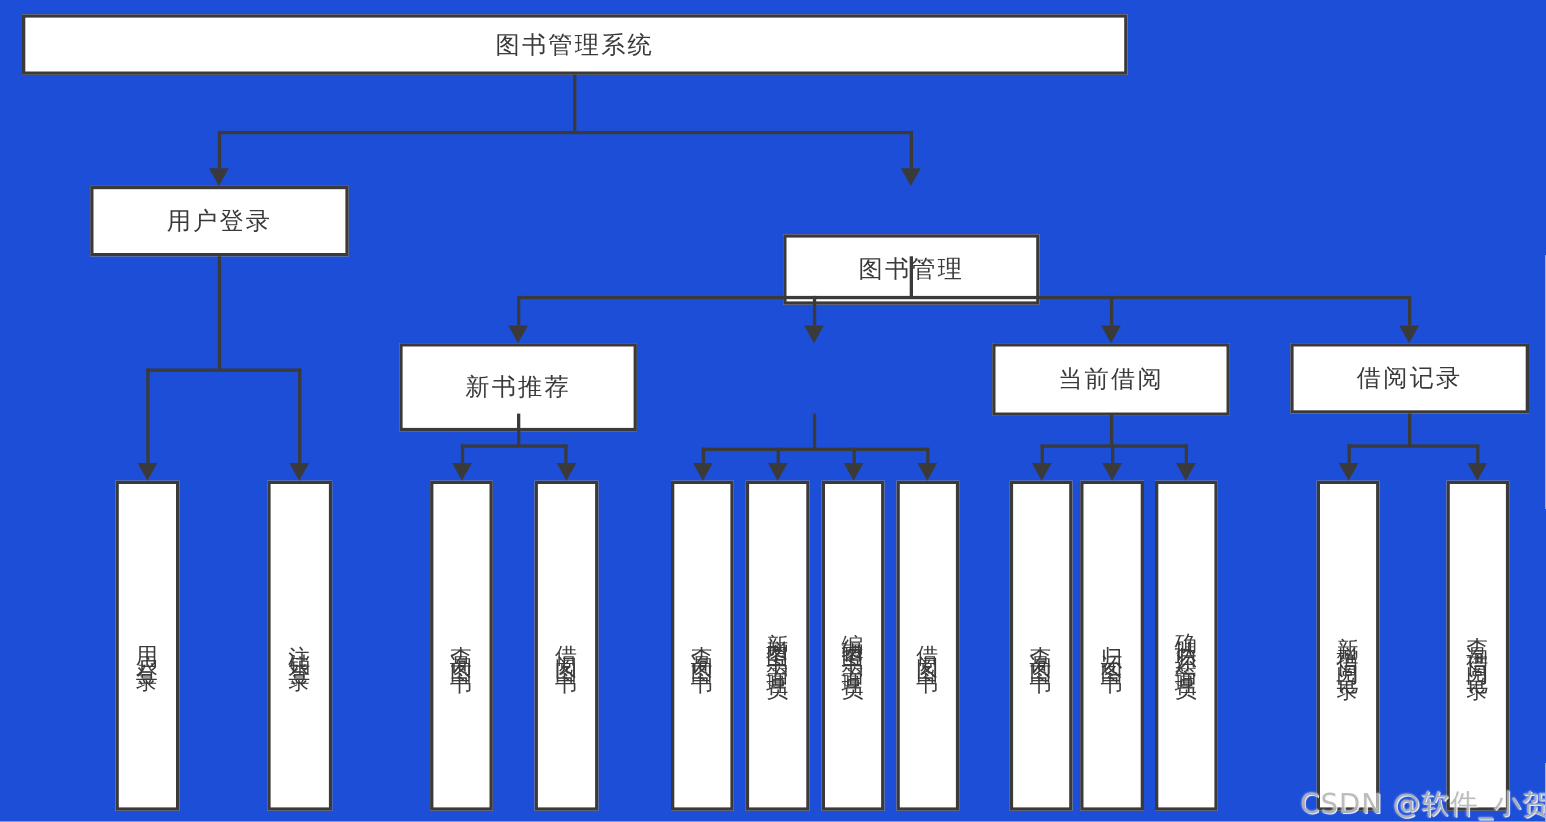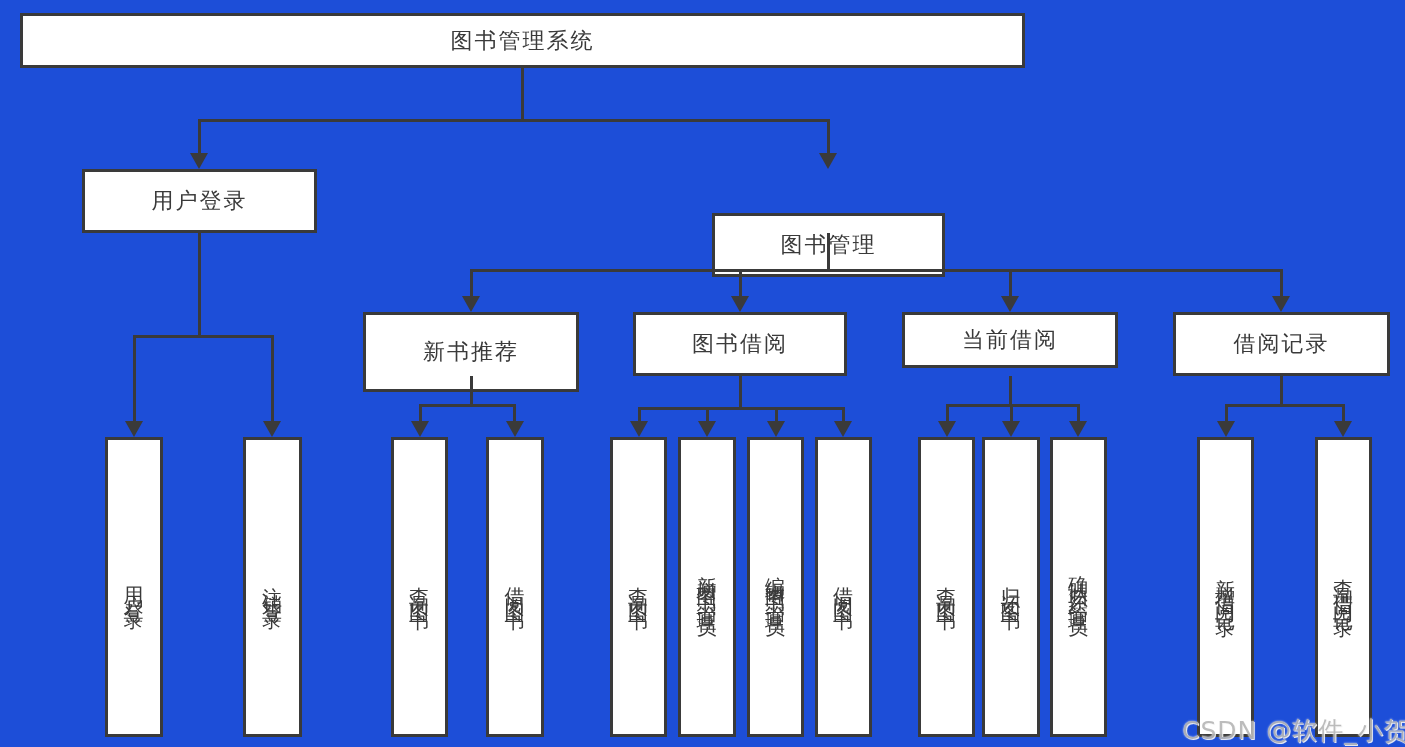--- a/index.html
+++ b/index.html
@@ -73,24 +73,21 @@
   <div class="box" style="left:82px;top:169px;width:235px;height:64px;">
     <span class="hlabel">用户登录</span>
   </div>
   <div class="box" style="left:712px;top:169px;width:233px;height:64px;margin-top:44px;">
     <span class="hlabel">图书管理</span>
   </div>
 
   <div class="box" style="left:363px;top:312px;width:216px;height:80px;">
     <span class="hlabel">新书推荐</span>
   </div>
-  <div class="box" style="left:633px;top:312px;width:214px;height:64px;">
-    <span class="hlabel">图书借阅</span>
-  </div>
-  <div class="box" style="left:902px;top:312px;width:216px;height:56px;">
+  <div class="box" style="left:902px;top:312px;width:216px;height:66px;">
     <span class="hlabel">当前借阅</span>
   </div>
   <div class="box" style="left:1173px;top:312px;width:217px;height:64px;">
     <span class="hlabel">借阅记录</span>
   </div>
 
   <div class="box" style="left:105px;top:437px;width:58px;height:300px;">
     <span class="vlabel">用户登录</span>
   </div>
   <div class="box" style="left:243px;top:437px;width:59px;height:300px;">

